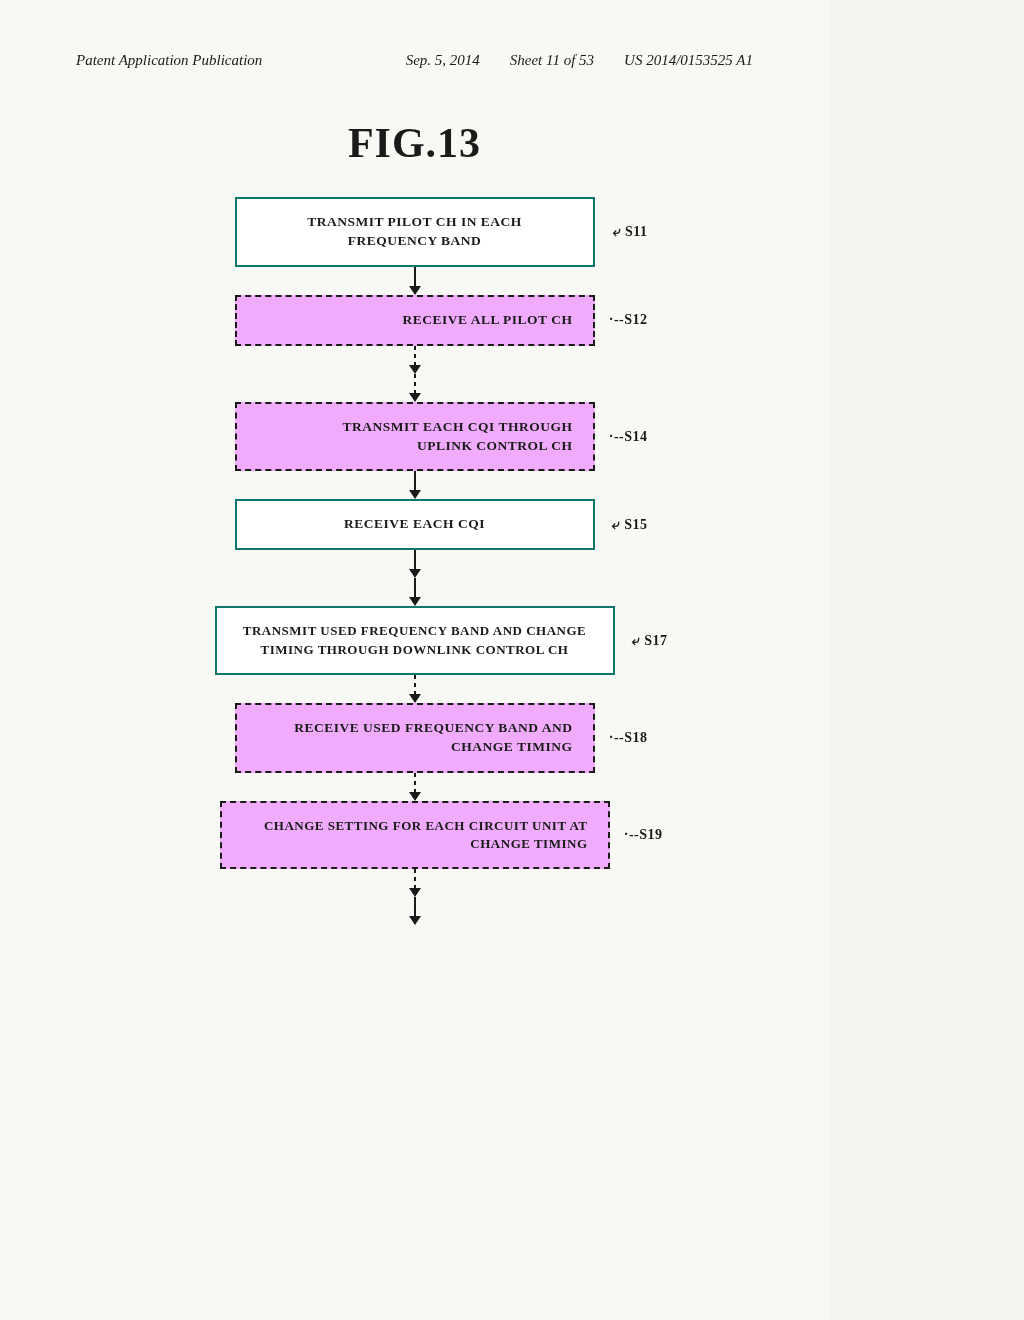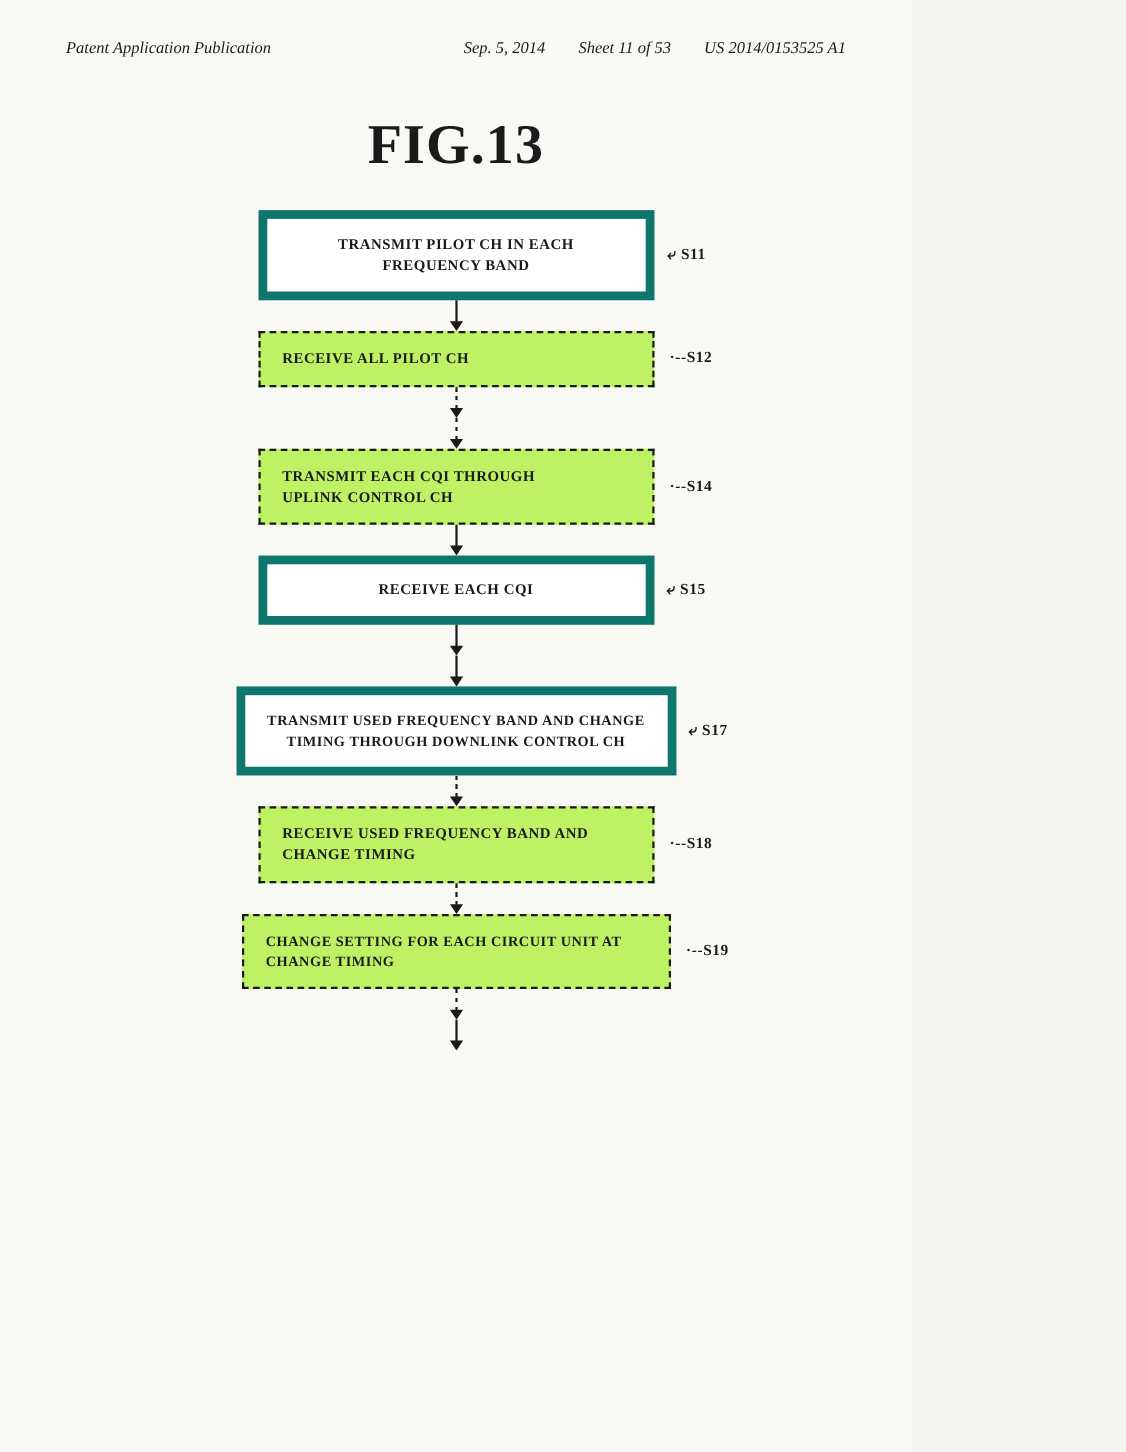--- a/index.html
+++ b/index.html
@@ -9,21 +9,21 @@
       background: #f5f5f0;
       font-family: 'Times New Roman', Times, serif;
       color: #1a1a1a;
       position: relative;
     }
 
     .page {
       width: 829px;
       min-height: 1320px;
       background: #f8f8f4;
-      padding: 0;
+      padding: 16px;
       position: relative;
     }
 
     
     .header {
       display: flex;
       justify-content: space-between;
       align-items: baseline;
       padding: 36px 60px 20px 60px;
       font-size: 15px;
@@ -36,55 +36,55 @@
 
     .header-right {
       font-size: 15px;
       display: flex;
       gap: 30px;
     }
 
     
     .figure-title {
       text-align: center;
-      font-size: 51px;
+      font-size: 42px;
       font-weight: bold;
       margin-top: 30px;
       margin-bottom: 30px;
       letter-spacing: 1px;
     }
 
     
     .flowchart {
       display: flex;
       flex-direction: column;
       align-items: center;
       padding: 0 80px;
       gap: 0;
     }
 
     
     .box-solid {
-      border: 8px solid #0f766e;
+      border: 2px solid #0f766e;
       background: white;
       text-align: center;
       font-size: 13.5px;
       font-weight: bold;
       letter-spacing: 0.5px;
       padding: 14px 20px;
       width: 360px;
       line-height: 1.4;
       position: relative;
     }
 
     
     .box-dashed {
       border: 2px dashed #1a1a1a;
-      background: #bef264;
-      text-align: left;
+      background: #f0abfc;
+      text-align: right;
       font-size: 13.5px;
       font-weight: bold;
       letter-spacing: 0.5px;
       padding: 14px 20px;
       width: 360px;
       line-height: 1.4;
       position: relative;
     }
 
     

